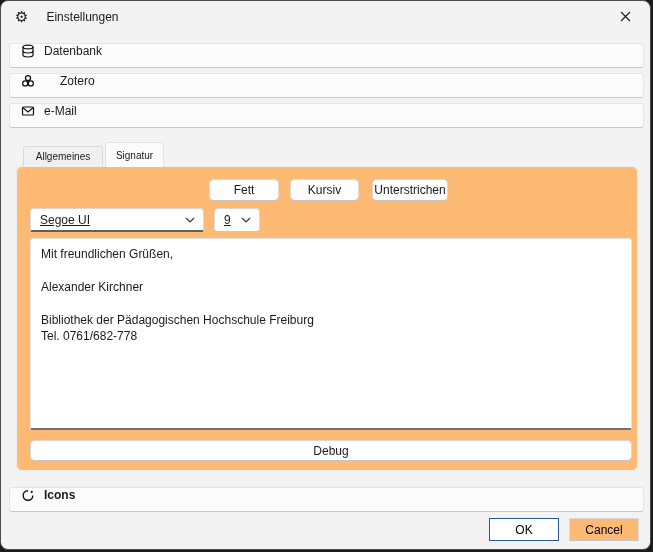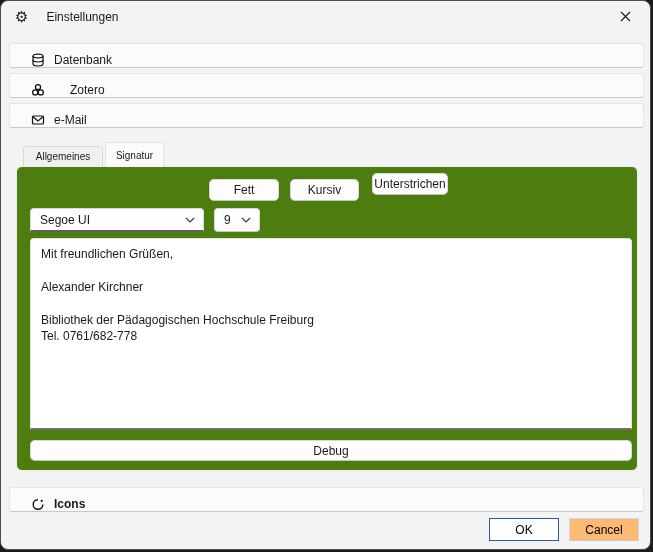--- a/index.html
+++ b/index.html
@@ -16,53 +16,53 @@
   }
   
   .titlebar{position:absolute;left:0;top:0;right:0;height:32px;display:flex;align-items:center;}
   .titlebar .gear{margin-left:14px;font-family:"DejaVu Sans",sans-serif;font-size:15px;line-height:15px;color:#1a1a1a;}
   .titlebar .title{margin-left:18px;font-size:12px;}
   .close-btn{position:absolute;right:2px;top:1px;width:45px;height:29px;display:flex;align-items:center;justify-content:center;border:none;background:transparent;border-top-right-radius:8px;cursor:default;}
   
   .expander{
     position:absolute;left:8px;width:635px;height:25px;
     background:#fbfbfb;border:1px solid #e5e5e5;border-bottom-color:#c9c9c9;border-radius:3px;
-    display:flex;align-items:flex-end;padding-left:21px;box-sizing:border-box;
+    display:flex;align-items:flex-start;padding-left:11px;box-sizing:border-box;
   }
   .expander .ico{display:flex;align-items:center;margin-right:9px;}
   .expander .lbl{font-size:12px;}
   #exp-datenbank{top:42px;}
   #exp-zotero{top:72px;gap:16px;}
   #exp-email{top:102px;}
   #exp-icons{top:486px;font-weight:bold;}
   
   .tab{
     position:absolute;box-sizing:border-box;font-size:10px;
     display:flex;align-items:center;justify-content:center;
     border:1px solid #d9d9d9;border-radius:3px 3px 0 0;
   }
   .tab.inactive{left:22px;top:145px;width:80px;height:21px;background:#f0f0f0;z-index:1;}
   .tab.active{left:104px;top:141px;width:59px;height:25px;background:#fbfbfb;border-color:#e3e3e3;border-bottom:none;z-index:3;}
   
   .panel{
     position:absolute;left:15px;top:165px;width:622px;height:305px;
-    background:#4d7c0f;border:1px solid #ededed;border-radius:6px;box-sizing:border-box;z-index:2;
+    background:#fdba74;border:1px solid #ededed;border-radius:6px;box-sizing:border-box;z-index:2;
   }
   .btn{
     position:absolute;box-sizing:border-box;font-size:12px;font-family:inherit;color:#1a1a1a;
     background:#fdfdfd;border:1px solid #d8d8d8;border-bottom-color:#c6c6c6;border-radius:5px;
     display:flex;align-items:center;justify-content:center;padding:0;cursor:default;
   }
   #btn-fett{left:192px;top:12px;width:70px;height:22px;}
   #btn-kursiv{left:273px;top:12px;width:69px;height:22px;}
-  #btn-unterstrichen{left:355px;top:6px;width:76px;height:22px;}
+  #btn-unterstrichen{left:355px;top:12px;width:76px;height:22px;}
   .combo{
     position:absolute;box-sizing:border-box;background:#fdfdfd;
     border:1px solid #d8d8d8;border-radius:4px;
-    display:flex;align-items:center;font-size:12px;cursor:default;
+    display:flex;align-items:center;font-size:12px;cursor:default;text-decoration:underline;
   }
   #combo-font{left:13px;top:41px;width:174px;height:24px;border-bottom:2px solid #5f5f5f;border-bottom-left-radius:2px;border-bottom-right-radius:2px;}
   #combo-size{left:197px;top:41px;width:46px;height:24px;border-bottom-color:#c6c6c6;}
   .combo .val{flex:1;padding-left:9px;white-space:nowrap;overflow:hidden;}
   .combo .chev{margin-right:8px;display:flex;align-items:center;}
   .sig-text{
     position:absolute;left:13px;top:71px;width:602px;height:192px;box-sizing:border-box;
     background:#ffffff;border:1px solid #e3e3e3;border-bottom:2px solid #707070;border-radius:4px 4px 2px 2px;
     padding:7px 10px;font-size:12px;line-height:16.4px;white-space:pre-wrap;overflow:hidden;cursor:text;
   }

